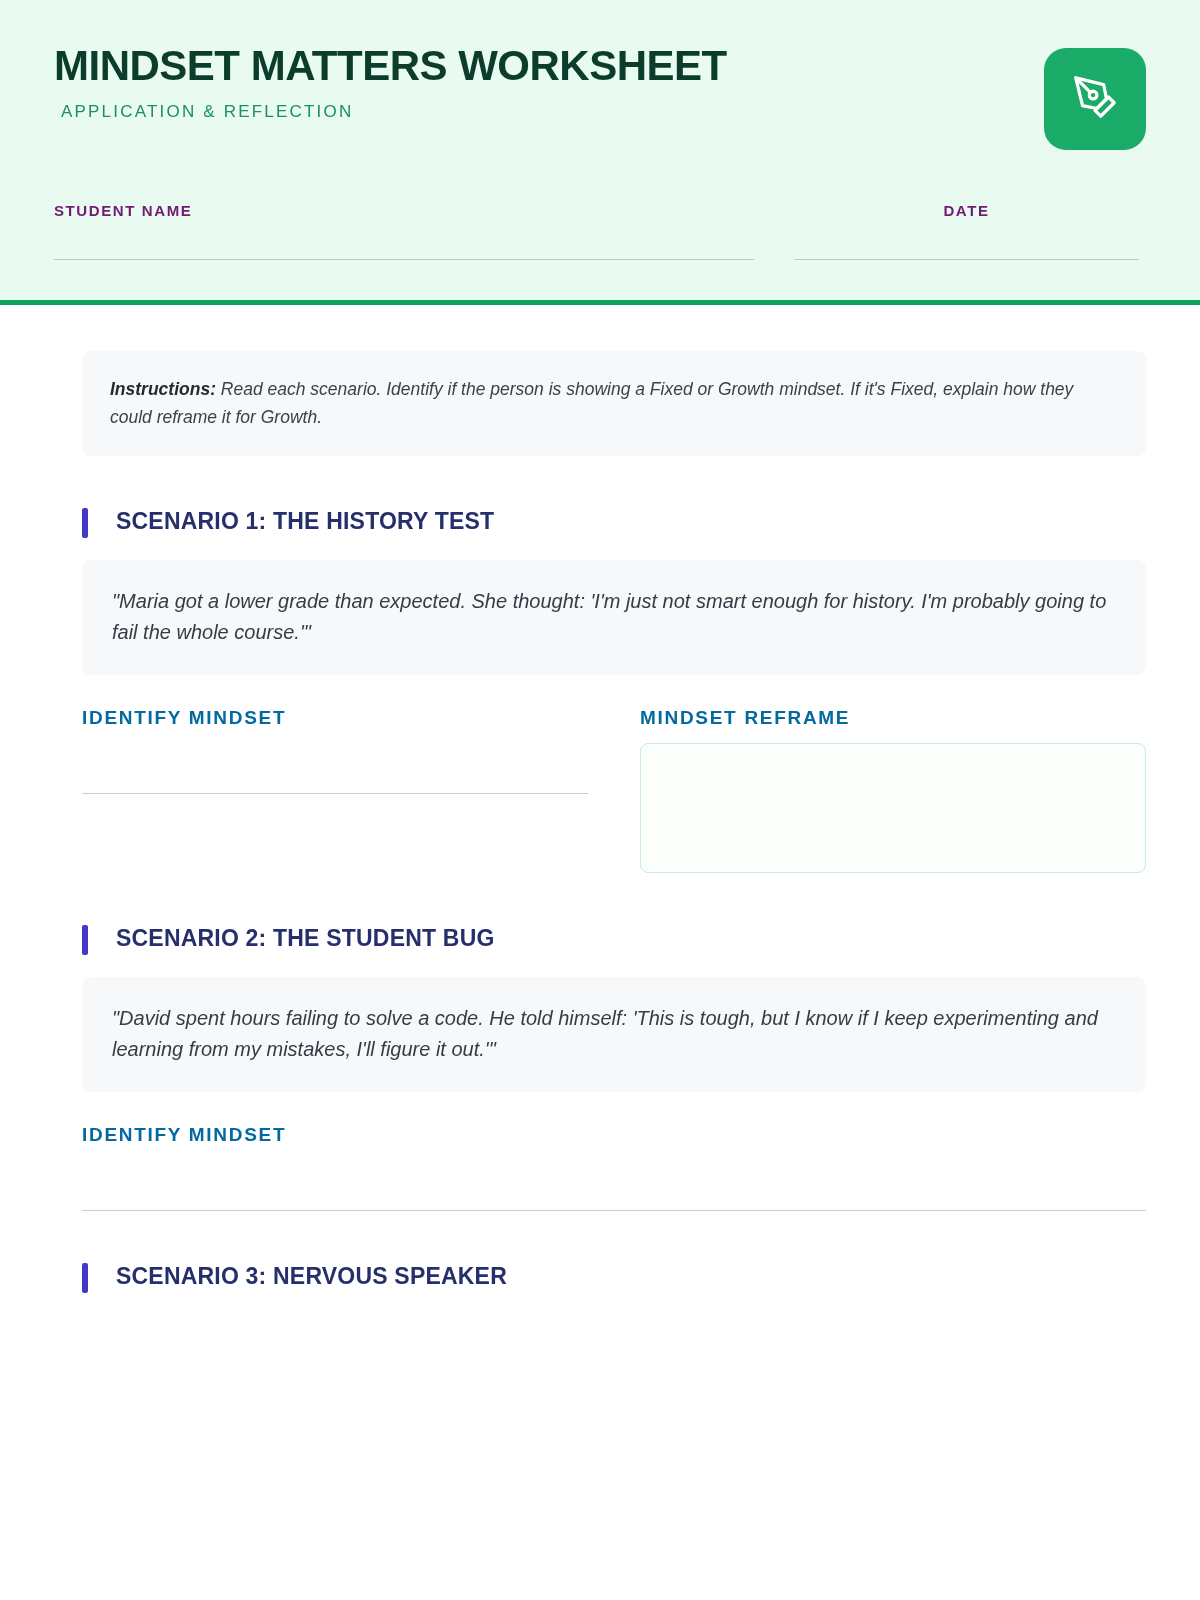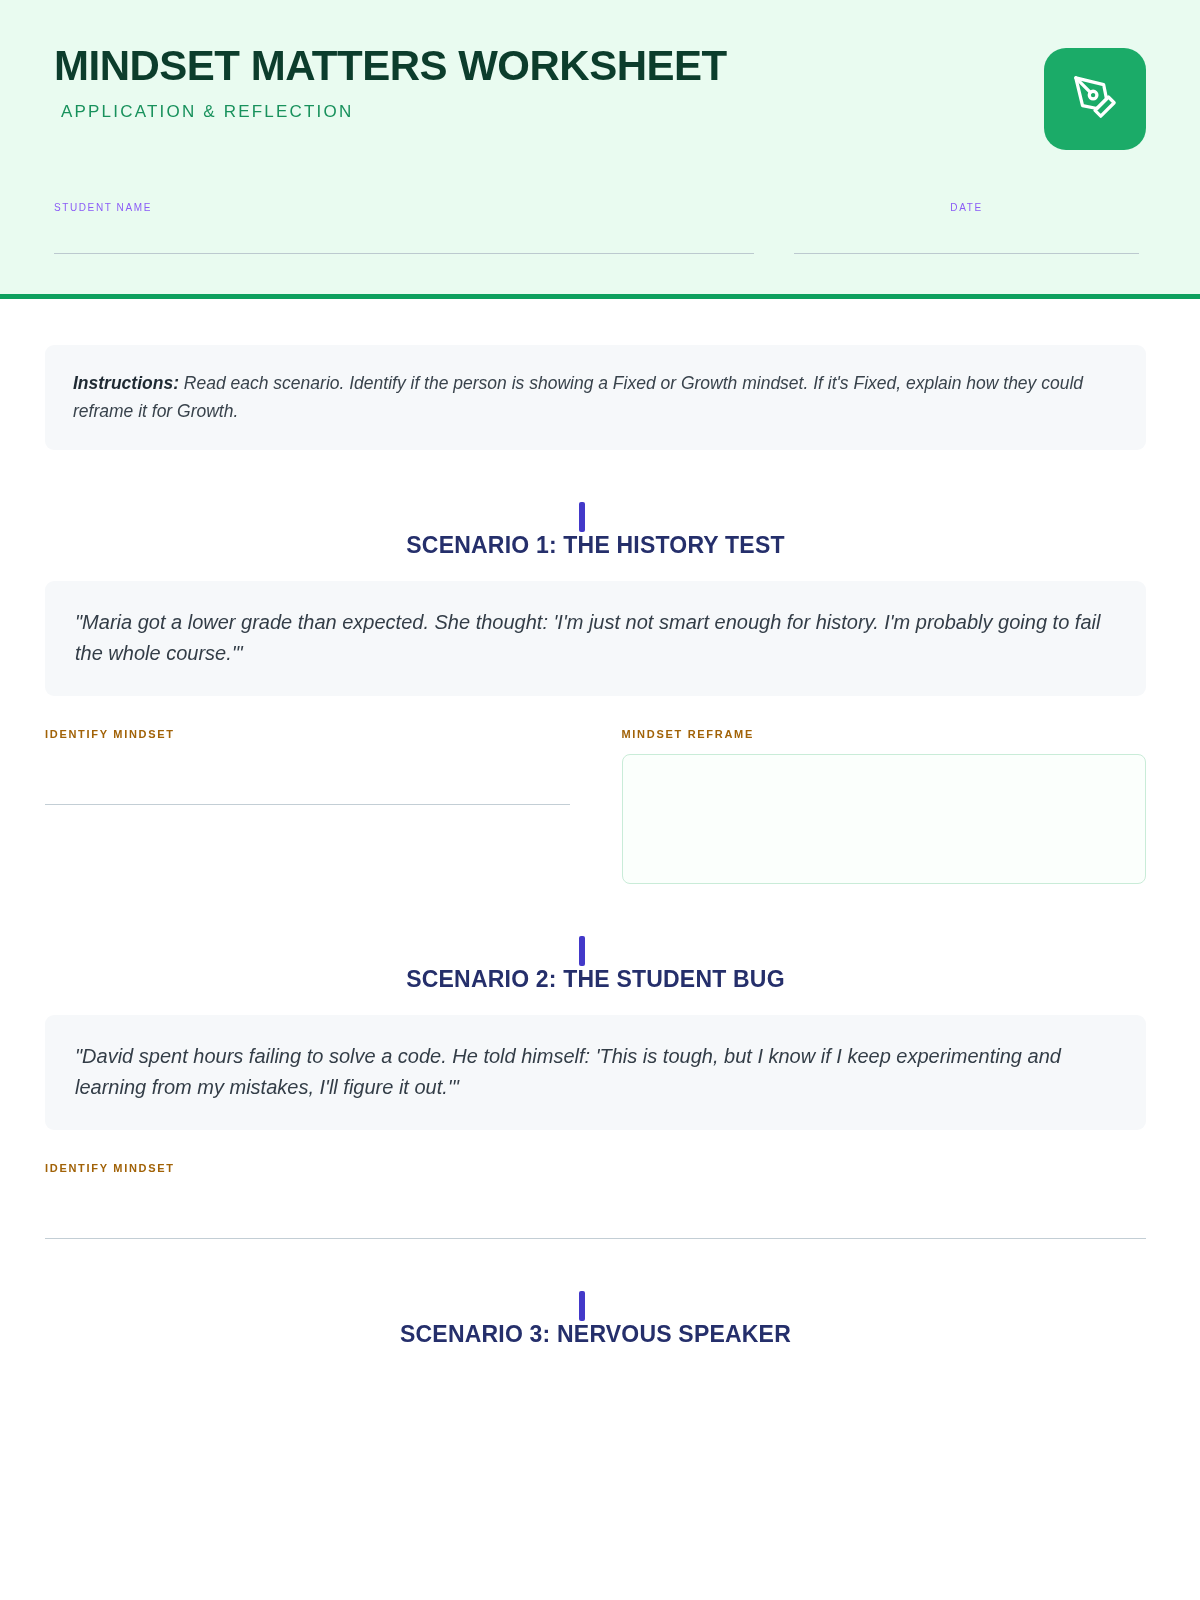--- a/index.html
+++ b/index.html
@@ -64,53 +64,52 @@
     margin-top: 52px;
     gap: 40px;
   }
   .field {
     display: flex;
     flex-direction: column;
   }
   .field.student { width: 700px; }
   .field.date { width: 345px; text-align: center; }
   .field-label {
-    font-size: 10px;
-    font-weight: normal;
+    font-size: 15px;
+    font-weight: bold;
     letter-spacing: 1.6px;
-    color: #8b5cf6;
+    color: #701a75;
     margin-bottom: 40px;
   }
   .field-line {
     border-bottom: 1.5px solid #bcc9cf;
     height: 1px;
     width: 100%;
   }
 
   
   .body {
-    padding: 46px 54px 0 45px;
+    padding: 46px 54px 0 82px;
   }
 
   .instructions {
     background: #f6f8fa;
     border-radius: 9px;
     padding: 24px 28px;
     font-size: 17.5px;
     line-height: 1.62;
     color: #39434c;
     font-style: italic;
   }
   .instructions b { font-style: italic; font-weight: bold; color: #1f2a33; }
 
   .scenario-head {
     display: flex;
-    align-items: center;
+    align-items: flex-start;
     margin: 52px 0 22px 0;
-    flex-direction: column;
   }
   .scenario-bar {
     width: 6px;
     height: 30px;
     background: #4339c9;
     border-radius: 2px;
     margin-right: 28px;
   }
   .scenario-title {
     font-size: 23px;
@@ -129,24 +128,24 @@
     font-style: italic;
   }
 
   .answer-row {
     display: flex;
     gap: 52px;
     margin-top: 32px;
   }
   .answer-col { flex: 1; }
   .answer-label {
-    font-size: 11px;
+    font-size: 19px;
     font-weight: bold;
     letter-spacing: 1.7px;
-    color: #a16207;
+    color: #0369a1;
     margin-bottom: 64px;
   }
   .answer-line {
     border-bottom: 1.5px solid #c3ced5;
     height: 1px;
     width: 100%;
   }
   .answer-label.tight { margin-bottom: 14px; }
   .answer-box {
     border: 1.5px solid #c9ecd8;

